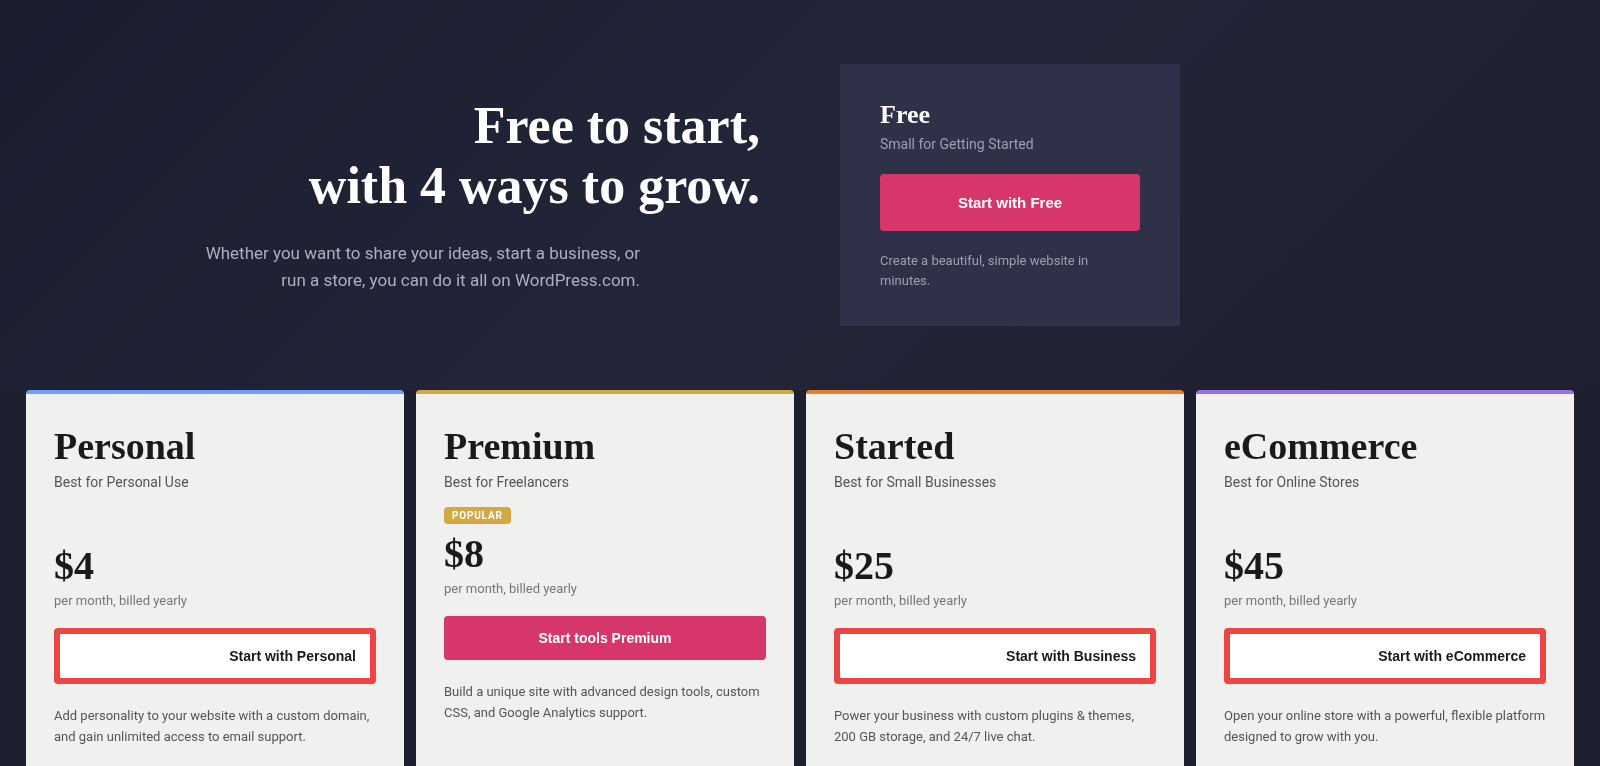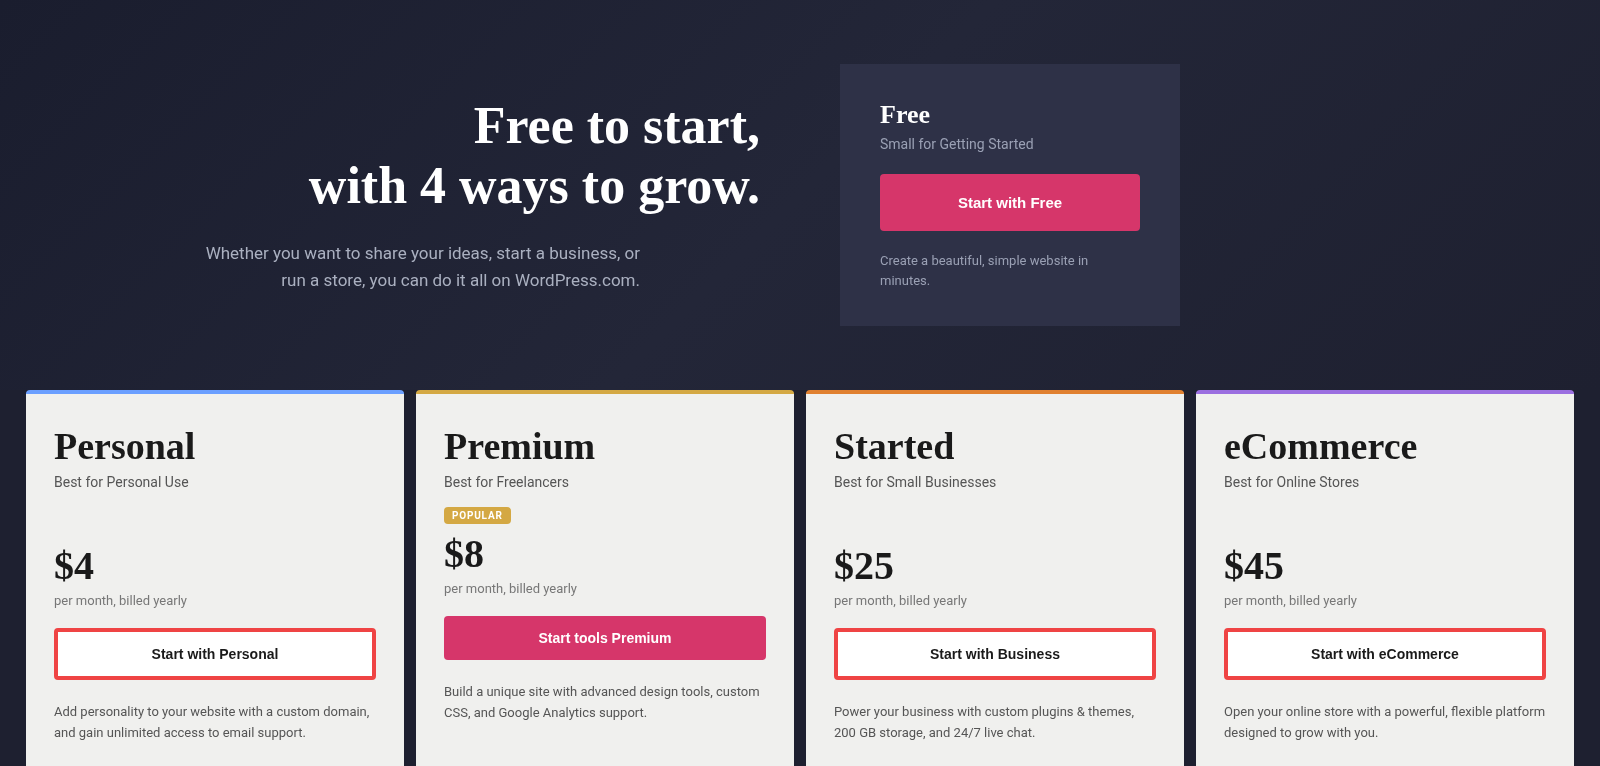--- a/index.html
+++ b/index.html
@@ -163,21 +163,22 @@
       font-weight: 700;
       border-radius: 4px;
       cursor: pointer;
       text-align: center;
       margin-bottom: 22px;
     }
 
     .btn-plan.outline {
       background: #fff;
       color: #1a1a1a;
-      border: 4px solid #ef4444;
+      border: 6px solid #ef4444;
+      text-align: right;
     }
 
     .btn-plan.filled {
       background: #d6366a;
       color: #fff;
       border: none;
     }
 
     .plan-desc {
       font-size: 13px;

